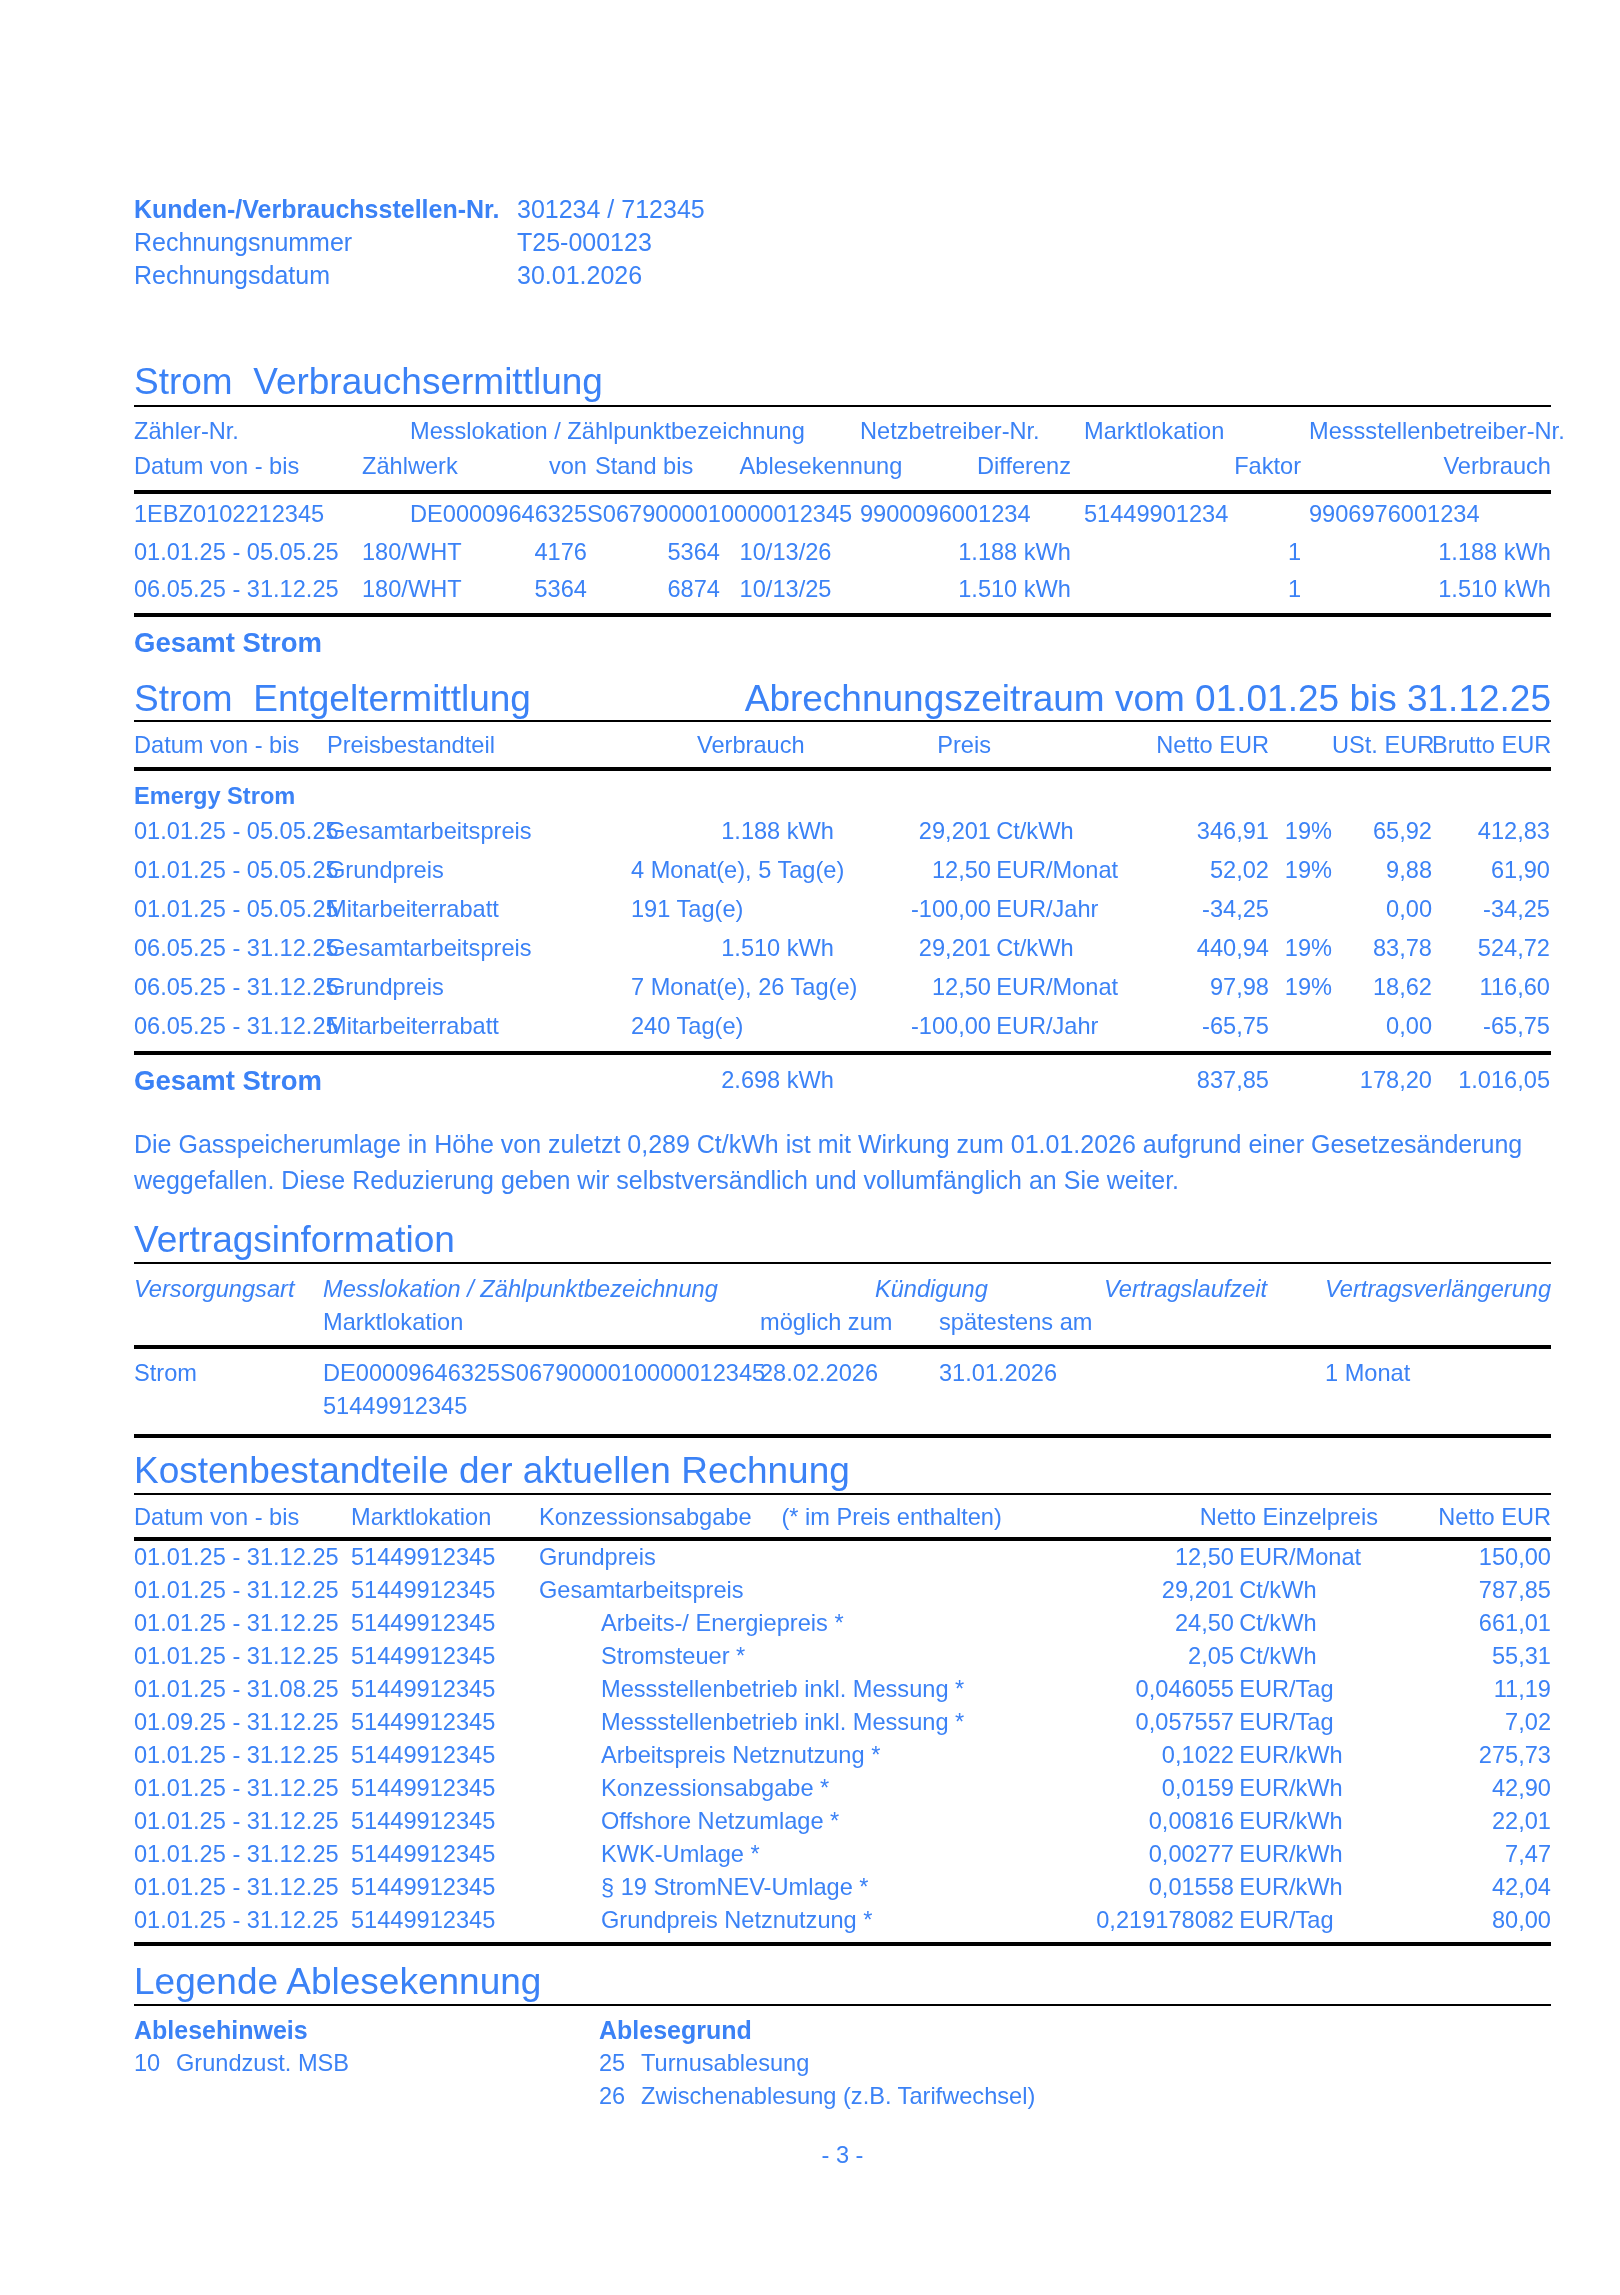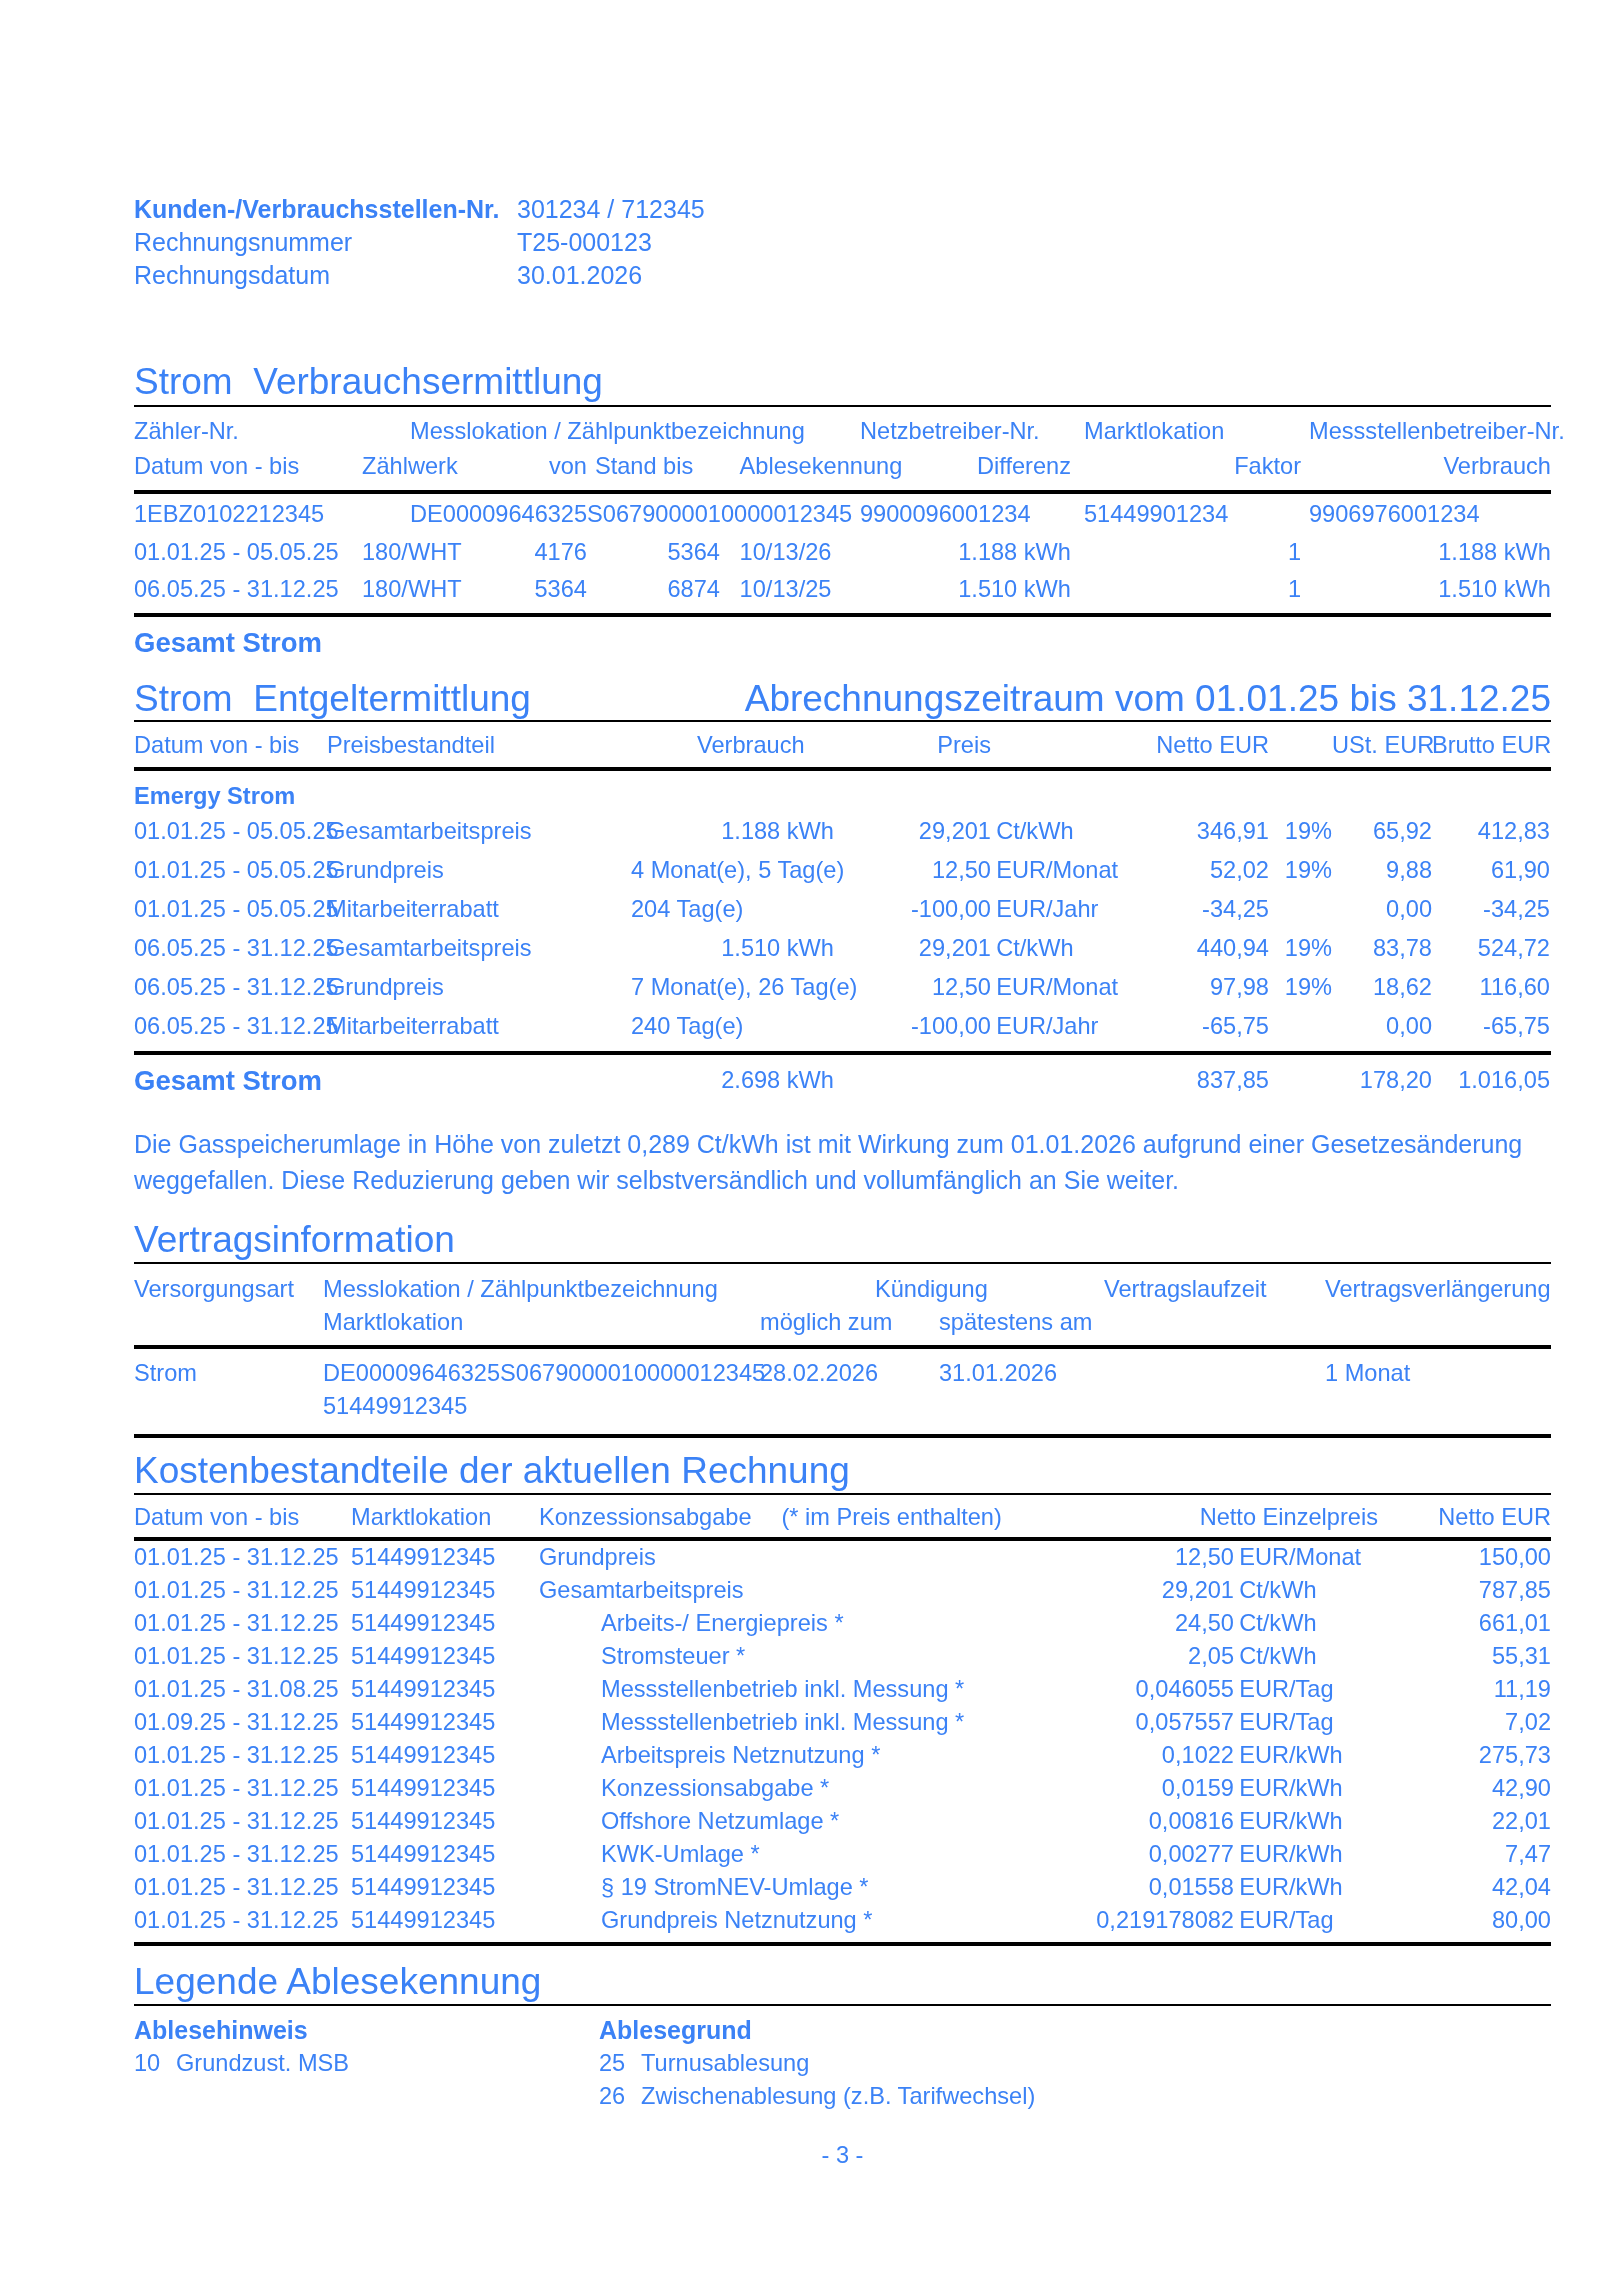--- a/index.html
+++ b/index.html
@@ -55,21 +55,21 @@
   .t2-h{padding-top:7.9px;line-height:30px;padding-bottom:6.5px;}
   .t2-grp{padding-top:10.5px;line-height:31px;}
   .t2-row{line-height:39px;}
   .t2-total{padding-top:7.9px;line-height:35px;}
   .t2-total .lbl{font-size:27.5px;}
 
   #hinweis{margin-top:27.5px;line-height:36px;font-size:25px;}
 
   #sec3-title{margin-top:19.6px;}
   #rule3{margin-top:6.5px;}
-  .t3-h1{padding-top:9.2px;line-height:33px;}
+  .t3-h1{padding-top:9.2px;line-height:33px;font-style:italic;}
   .t3-h2{line-height:33px;padding-bottom:5.2px;}
   .t3-r1{padding-top:7.9px;line-height:33px;}
   .t3-r2{line-height:33px;padding-bottom:6.5px;}
 
   #sec4-title{margin-top:15.7px;}
   #rule4{margin-top:6.5px;}
   .t4-h{padding-top:6.5px;line-height:30px;padding-bottom:5.2px;}
   .t4-row{line-height:33px;}
   .t4-h .gap{margin-left:30px;}
 
@@ -196,21 +196,21 @@
       <span class="cell r">12,50</span>
       <span class="cell u5">EUR/Monat</span>
       <span class="cell r">52,02</span>
       <span class="cell r">19%</span>
       <span class="cell r">9,88</span>
       <span class="cell r">61,90</span>
     </div>
     <div class="t2 t2-row">
       <span class="cell">01.01.25 - 05.05.25</span>
       <span class="cell">Mitarbeiterrabatt</span>
-      <span class="cell">204 Tag(e)</span>
+      <span class="cell">191 Tag(e)</span>
       <span class="cell r">-100,00</span>
       <span class="cell u5">EUR/Jahr</span>
       <span class="cell r">-34,25</span>
       <span class="cell r"></span>
       <span class="cell r">0,00</span>
       <span class="cell r">-34,25</span>
     </div>
     <div class="t2 t2-row">
       <span class="cell">06.05.25 - 31.12.25</span>
       <span class="cell">Gesamtarbeitspreis</span>

